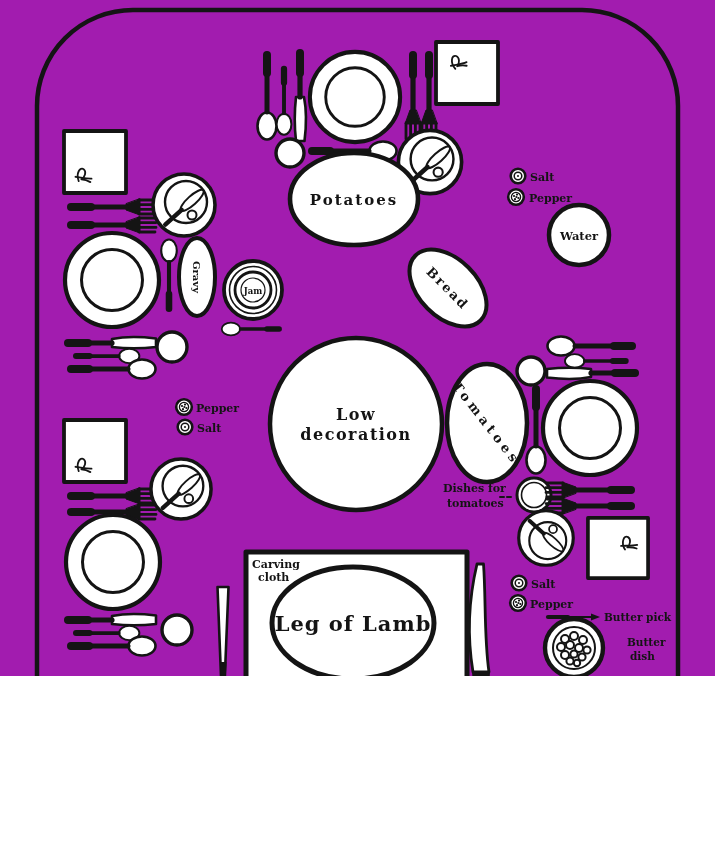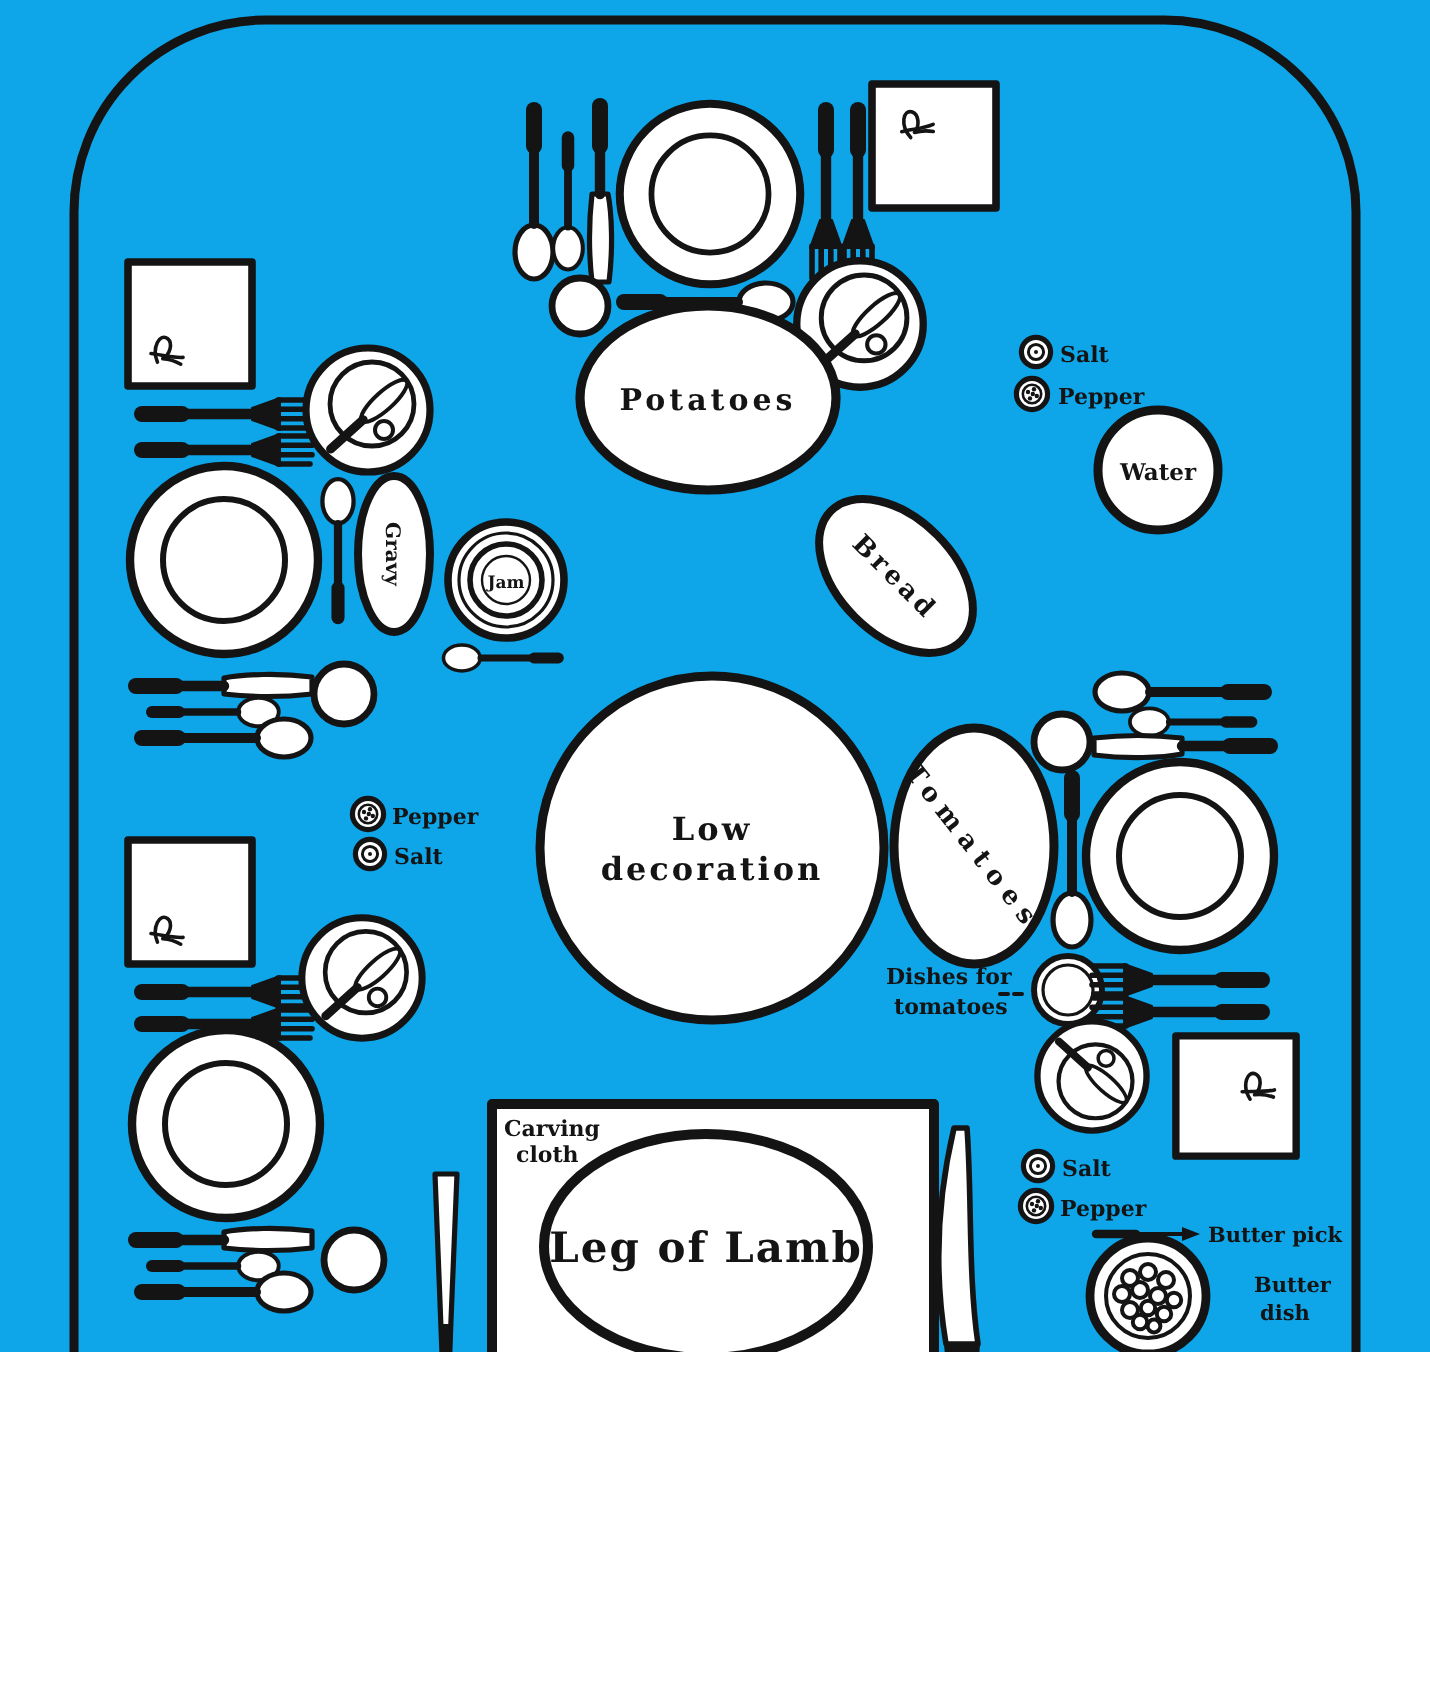--- a/index.html
+++ b/index.html
@@ -1,16 +1,16 @@
 <!DOCTYPE html>
 <html><head>
 <meta charset="utf-8">
 <style>
   html,body{margin:0;padding:0;background:#ffffff;}
-  .stage{position:relative;width:715px;height:676px;background:#0ea5e9;overflow:hidden;}
+  .stage{position:relative;width:715px;height:676px;background:#a21caf;overflow:hidden;}
   svg{position:absolute;left:0;top:0;}
   .lbl{font-family:"DejaVu Serif",serif;font-weight:bold;fill:#141414;}
   .s8{font-size:8.5px;} .s10{font-size:10px;} .s105{font-size:10.5px;}
   .s11{font-size:11px;} .s115{font-size:11.5px;} .s13{font-size:13px;letter-spacing:2px;}
   .s15{font-size:15px;letter-spacing:2px;} .s16{font-size:16px;letter-spacing:1.5px;}
   .s21{font-size:21px;letter-spacing:1px;}
   .tom{font-size:13px;letter-spacing:4px;}
 </style>
 </head>
 <body>

